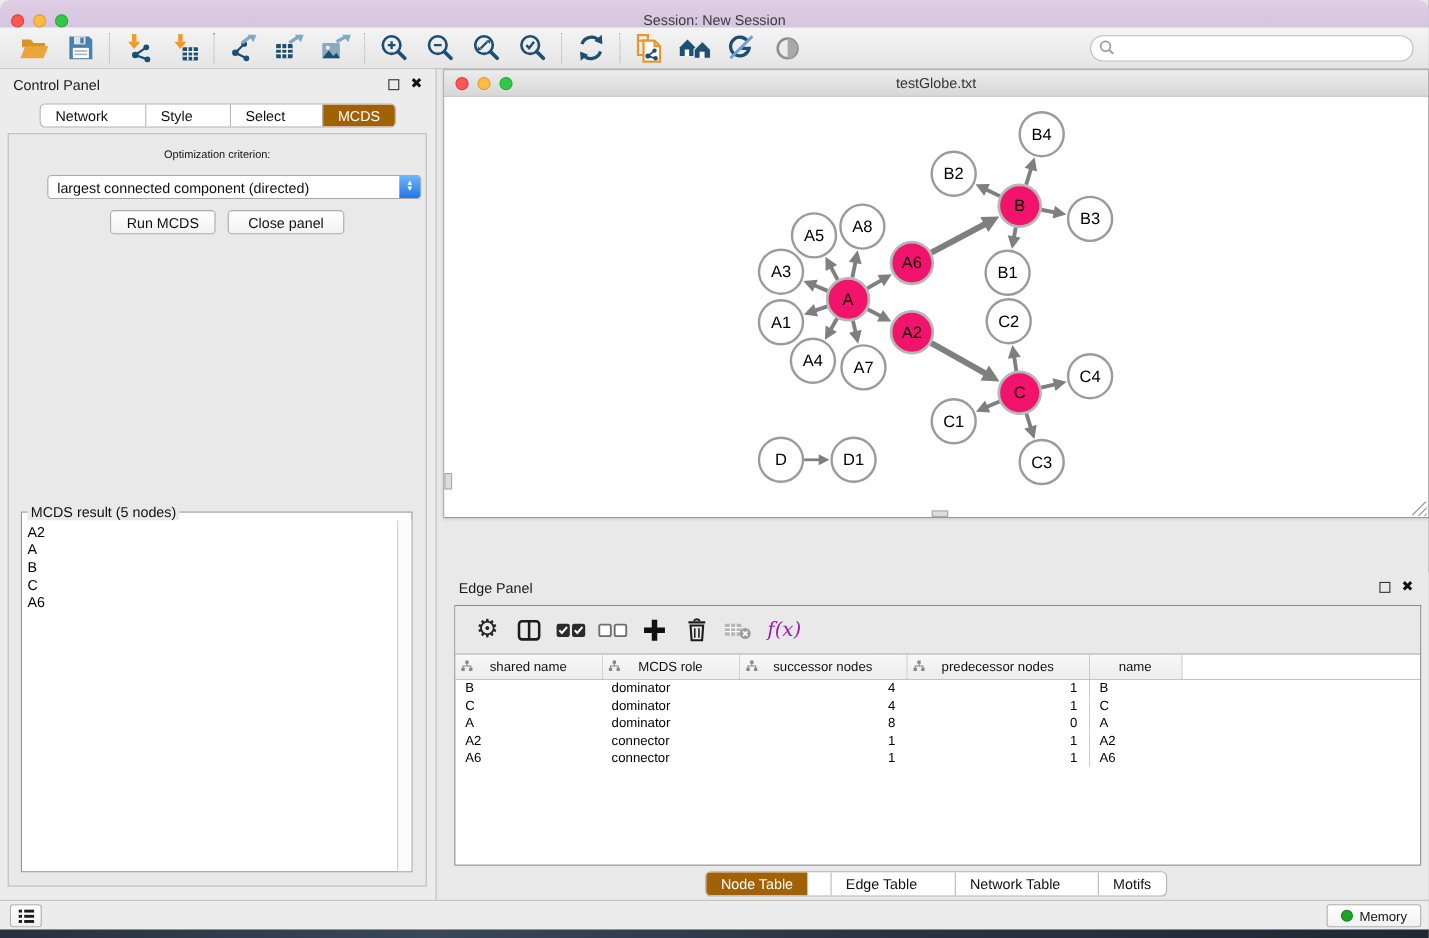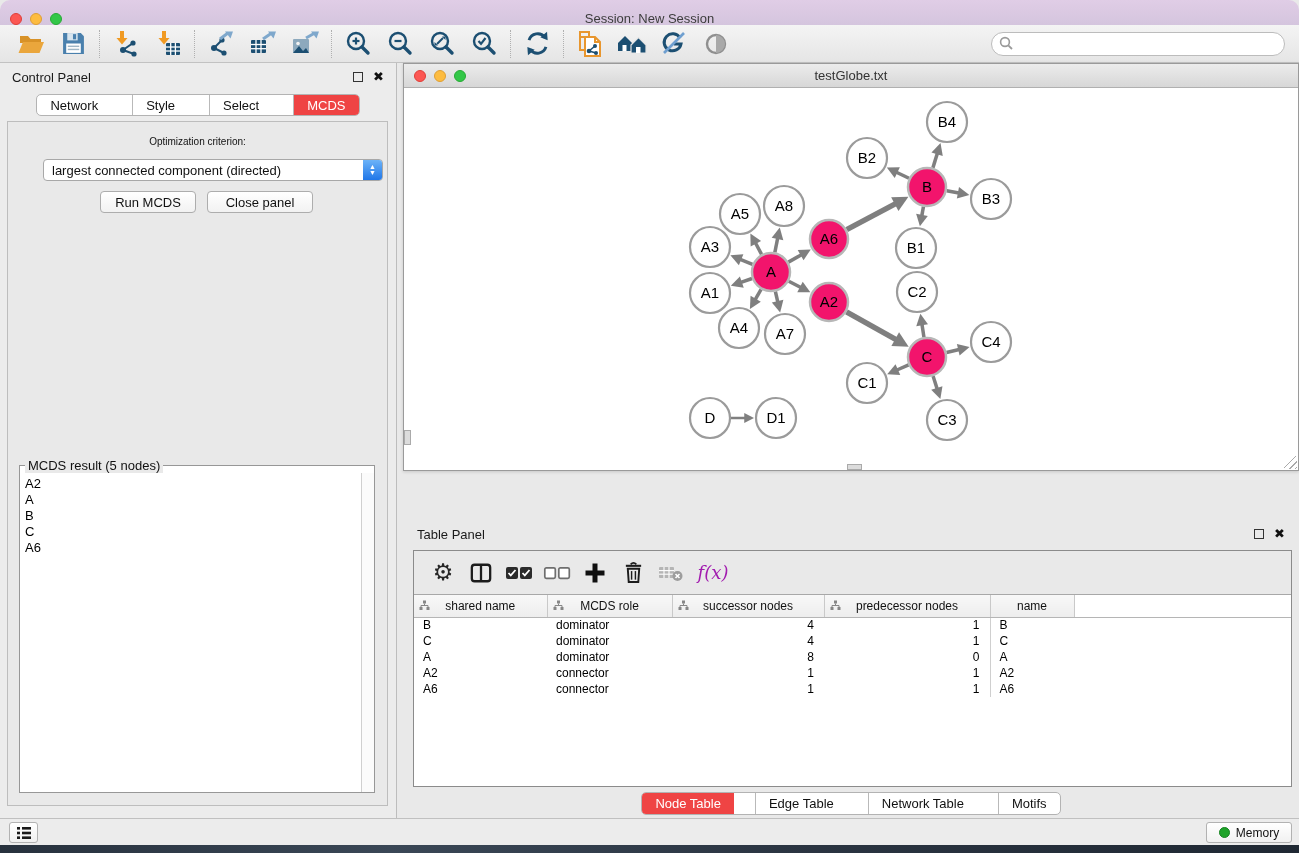--- a/index.html
+++ b/index.html
@@ -33,21 +33,21 @@
   .panel-head { height:28px; display:flex; align-items:center; padding:0 12px; }
   .panel-title { font-size:13px; color:#1a1a1a; }
   .panel-head-icons { margin-left:auto; display:flex; gap:10px; align-items:center; }
   .float-icon { width:10px; height:10px; border:1.6px solid #333; background:transparent; display:inline-block; }
   .close-icon { font-size:13px; font-weight:bold; color:#111; line-height:10px; font-family:"DejaVu Sans",sans-serif; }
 
   .seg { display:inline-flex; background:#fff; border:1px solid #b3b3b3; border-radius:5px;
     overflow:hidden; height:22px; font-size:13px; color:#111;gap:21px; }
   .seg-item { padding:0 13px; display:flex; align-items:center; border-left:1px solid #b9b9b9; cursor:default; }
   .seg-item:first-child { border-left:none; }
-  .seg-item.active { background:#ef4444; color:#fff; }
+  .seg-item.active { background:#a16207; color:#fff; }
   .cp-tabs-row { position:absolute; top:31px; left:0; right:0; text-align:center; }
 
   .cp-content { position:absolute; left:7px; right:8px; top:58px; bottom:12px;
     background:#e9e9e9; border:1px solid #bdbdbd; }
   .opt-label { position:absolute; top:14px; left:0; right:0; text-align:center; font-size:10px; color:#111; }
   .dropdown { position:absolute; top:37px; left:35px; width:340px; height:22px; background:#fff;
     border:1px solid #a8a8a8; border-radius:4px; display:flex; align-items:center; font-size:13px; color:#111; }
   .dropdown-text { flex:1; padding:0 8px; white-space:nowrap; overflow:hidden; }
   .dropdown-stepper { width:19px; height:100%; border-radius:0 3px 3px 0;
     background:linear-gradient(#6cb3f8,#2077e8); display:flex; flex-direction:column;
@@ -509,21 +509,21 @@
           </g>
         </svg>
       <div class="net-resize-grip"></div>
     </div>
     <div class="net-left-grip"></div>
     <div class="net-bottom-grip"></div>
   </div>
 
   <div class="table-panel">
     <div class="panel-head" style="padding:0 14px;">
-      <span class="panel-title">Table Panel</span>
+      <span class="panel-title">Edge Panel</span>
       <span class="panel-head-icons">
         <span class="float-icon"></span>
         <span class="close-icon">✖</span>
       </span>
     </div>
     <div class="tp-box">
       <div class="tp-toolbar">
         <div class="tp-tool">
           <span class="gear-glyph">⚙</span>
         </div>

